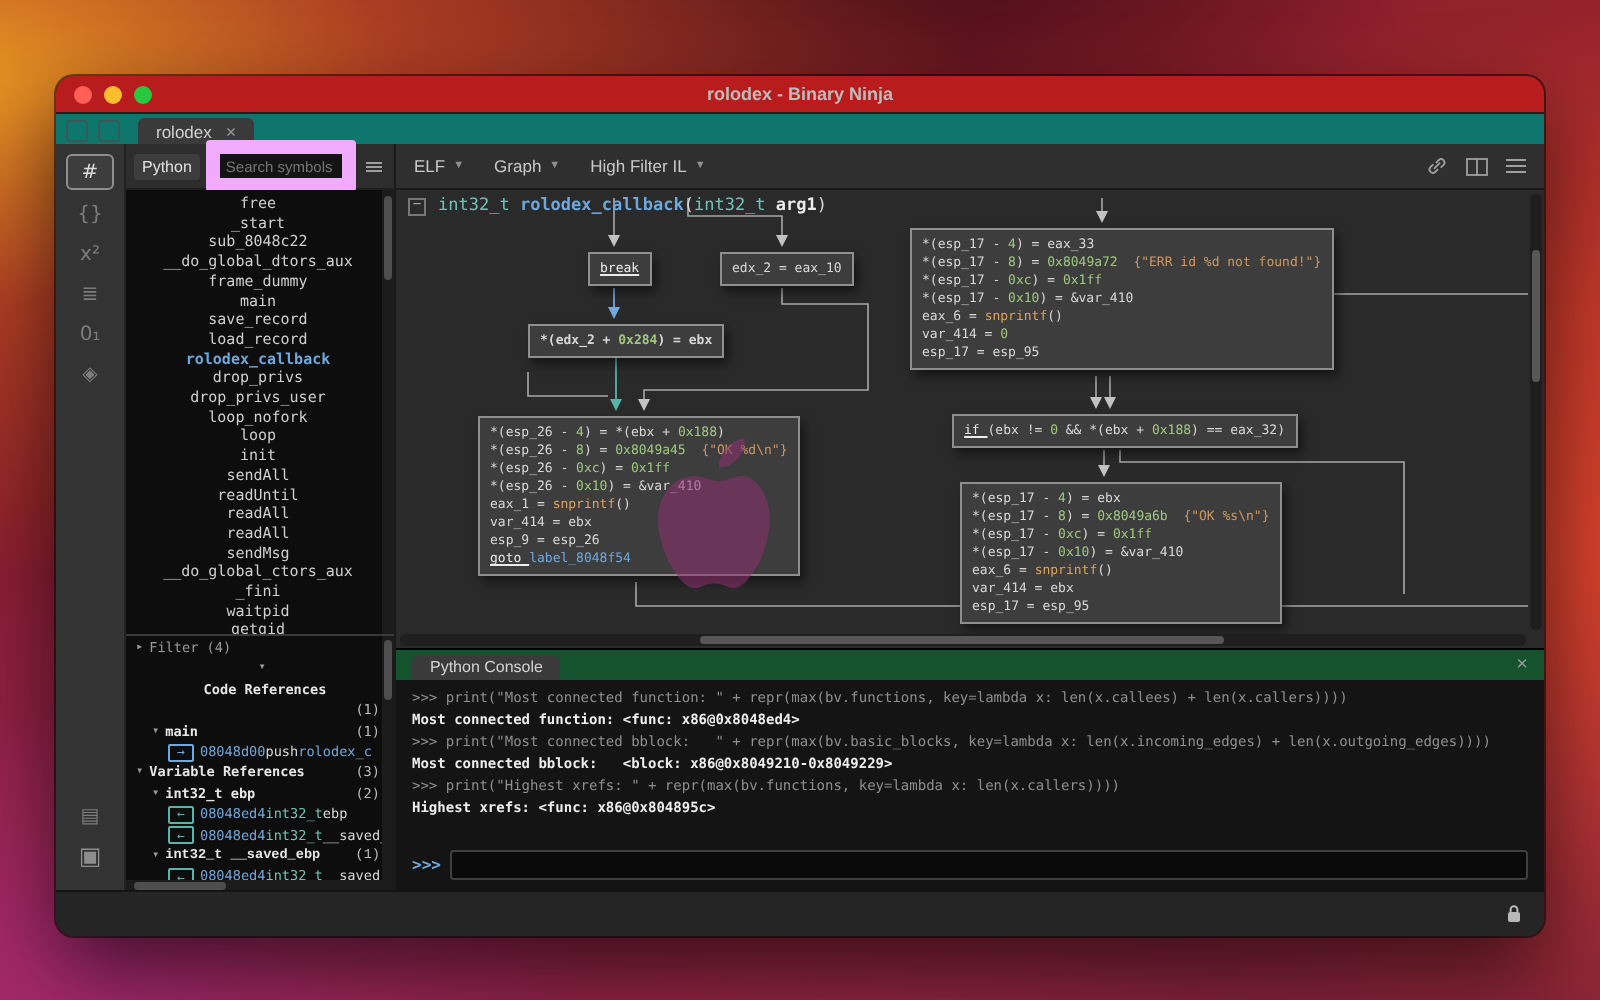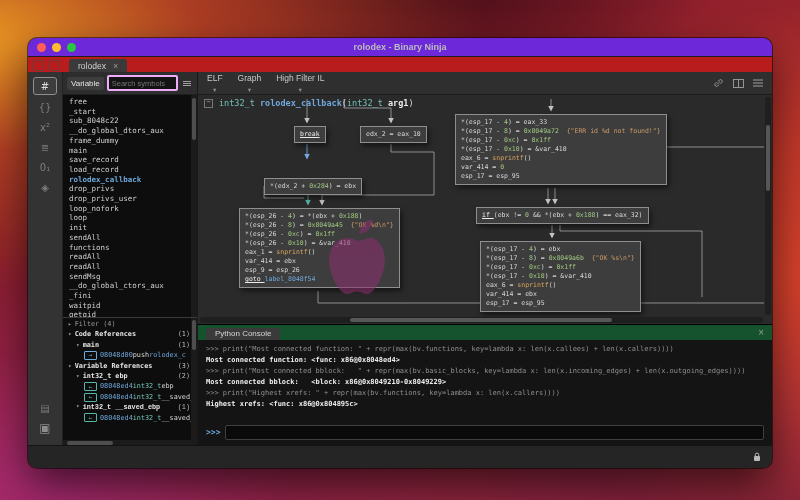--- a/index.html
+++ b/index.html
@@ -6,65 +6,65 @@
   .desktop{position:absolute;inset:0;
     background:
       radial-gradient(120% 90% at -5% 8%, rgba(245,166,35,.95) 0%, rgba(216,92,34,.55) 25%, rgba(120,20,40,0) 55%),
       radial-gradient(60% 50% at 55% -10%, rgba(40,8,16,.85) 0%, rgba(40,8,16,0) 60%),
       radial-gradient(80% 70% at 6% 97%, rgba(168,42,118,.95) 0%, rgba(140,30,90,.5) 38%, rgba(0,0,0,0) 68%),
       radial-gradient(70% 90% at 103% 55%, rgba(226,70,40,.9) 0%, rgba(150,30,40,0) 60%),
       linear-gradient(155deg,#6d1420 0%,#8e1f2c 35%,#a72c2c 60%,#8e2440 85%,#7c1f3a 100%);}
   .window{position:absolute;left:28px;top:38px;width:744px;height:430px;background:#2b2b2b;border-radius:9px;
     box-shadow:0 18px 42px rgba(0,0,0,.6),0 0 0 1px rgba(0,0,0,.5);overflow:hidden;}
   
-  .titlebar{height:18px;background:#6d28d9;border-bottom:1px solid #1e1e1e;display:flex;align-items:center;position:relative;}
+  .titlebar{height:18px;background:#b91c1c;border-bottom:1px solid #1e1e1e;display:flex;align-items:center;position:relative;}
   .lights{display:flex;gap:6px;padding-left:9px;}
   .light{width:9px;height:9px;border-radius:50%;}
   .title{position:absolute;left:0;right:0;text-align:center;font-size:9px;font-weight:bold;color:#bdbdbd;}
   
-  .tabbar{height:16px;background:#b91c1c;border-bottom:1px solid #181818;display:flex;align-items:center;}
+  .tabbar{height:16px;background:#0f766e;border-bottom:1px solid #181818;display:flex;align-items:center;}
   .navbtn{width:9px;height:9px;border:1px solid #4c4c4c;border-radius:2px;margin-left:5px;opacity:.7;}
   .tab{height:14px;margin-left:9px;background:#3a3a3a;border-radius:3px 3px 0 0;display:flex;align-items:center;gap:7px;padding:0 9px;font-size:8.5px;color:#d2d2d2;margin-top:2px;}
   .tabclose{color:#9a9a9a;font-size:9px;line-height:8px;}
   
   .content{position:absolute;top:34px;bottom:22px;left:0;right:0;display:flex;}
   .iconstrip{width:34px;background:#333333;border-right:1px solid #222;display:flex;flex-direction:column;align-items:center;padding:5px 0 6px;}
   .strip-icon{width:22px;height:16px;display:flex;align-items:center;justify-content:center;color:#7d7d7d;font-size:10px;margin-bottom:4px;font-family:"DejaVu Sans",sans-serif;}
   .strip-icon.active{border:1px solid #8f8f8f;border-radius:3px;color:#dcdcdc;background:#3d3d3d;}
   .strip-icon.big{font-size:12px;color:#8d8d8d;}
   .strip-spacer{flex:1;}
   
   .leftpanel{width:134px;display:flex;flex-direction:column;background:#2d2d2d;border-right:1px solid #191919;min-width:0;}
   .panelheader{height:22px;display:flex;align-items:center;gap:3px;padding:0 4px;border-bottom:1px solid #1f1f1f;}
   .symbols-label{font-size:8px;color:#e2e2e2;background:#3d3d3d;padding:2px 4px;border-radius:2px;white-space:nowrap;}
-  .search-input{flex:1;min-width:20px;background:#141414;border:2px solid #f0abfc;border-radius:2px;color:#bbb;font-size:7.5px;height:12px;padding:0 3px;outline:none;}
+  .search-input{flex:1;min-width:20px;background:#141414;border:7px solid #f0abfc;border-radius:2px;color:#bbb;font-size:7.5px;height:12px;padding:0 3px;outline:none;}
   .header-menu{color:#9f9f9f;display:flex;flex-direction:column;gap:1px;padding:0 2px;}
   .header-menu i{display:block;width:8px;height:1px;background:#9f9f9f;}
   .symbollist{flex:1;background:#0d0d0d;position:relative;overflow:hidden;padding:2px 8px 0 6px;font-family:"DejaVu Sans Mono",monospace;font-size:7.5px;line-height:9.7px;color:#cfcfcf;}
-  .sym-row{white-space:nowrap;cursor:default;}
+  .sym-row{white-space:nowrap;cursor:default;text-align:center;}
   .sym-row.sel{color:#6fa8dc;font-weight:bold;}
   .vtrack{position:absolute;right:0;top:0;bottom:0;width:6px;background:#1b1b1b;}
   .vthumb{position:absolute;right:1px;width:4px;border-radius:2px;background:#4e4e4e;}
   
   .xrefs{height:128px;display:flex;flex-direction:column;background:#0d0d0d;border-top:1px solid #3a3a3a;}
   .xrefs-header{height:15px;background:#2f2f2f;display:flex;align-items:center;justify-content:space-between;padding:0 5px;font-size:8px;font-weight:bold;color:#dadada;flex:none;}
   .xrefs-body{flex:1;font-family:"DejaVu Sans Mono",monospace;font-size:6.8px;line-height:10.4px;color:#d0d0d0;padding:1px 0 0 3px;overflow:hidden;position:relative;}
   .xr-row{display:flex;align-items:center;white-space:nowrap;}
   .xr-row .count{margin-left:auto;padding-right:7px;color:#bcbcbc;}
   .xr-arrow{color:#9a9a9a;font-size:6px;margin-right:3px;}
   .xr-group{font-weight:bold;color:#e6e6e6;}
   .xr-filter{color:#9a9a9a;}
   .refbox{display:inline-flex;width:11px;height:7px;border:1px solid currentColor;border-radius:1px;align-items:center;justify-content:center;font-size:6.5px;line-height:6px;margin-right:3px;flex:none;}
   .ref-code{color:#6fa8dc;} .ref-var{color:#58b3a8;}
   .xr-htrack{height:6px;background:#1b1b1b;flex:none;position:relative;}
   .xr-hthumb{position:absolute;left:4px;top:1px;width:46px;height:4px;border-radius:2px;background:#4e4e4e;}
   
   .mainarea{flex:1;display:flex;flex-direction:column;min-width:0;}
   .toolbar{height:22px;background:#2f2f2f;border-bottom:1px solid #1b1b1b;display:flex;align-items:center;padding:0 9px;gap:15px;font-size:8.5px;color:#c9c9c9;flex:none;}
-  .menu-item{display:flex;gap:4px;align-items:center;cursor:default;flex-direction:column;}
+  .menu-item{display:flex;gap:4px;align-items:center;cursor:default;}
   .caret{font-size:5.5px;color:#8f8f8f;}
   .toolbar-right{margin-left:auto;display:flex;gap:9px;align-items:center;}
   
   .graph{flex:1;position:relative;background:#2a2a2a;overflow:hidden;}
   .edges{position:absolute;inset:0;}
   .fn-signature{position:absolute;left:6px;top:3px;font-family:"DejaVu Sans Mono",monospace;font-size:8.5px;display:flex;align-items:center;white-space:pre;}
   .collapse-box{width:7px;height:7px;border:1px solid #777;color:#aaa;font-size:7px;line-height:5px;text-align:center;margin-right:6px;flex:none;}
   .gblock{position:absolute;background:#3d3d3d;border:1px solid #8f8f8f;box-shadow:2px 3px 5px rgba(0,0,0,.5);padding:3px 5px;font-family:"DejaVu Sans Mono",monospace;font-size:6.5px;line-height:9px;white-space:pre;}
   .tk-p{color:#d8d8d8;} .tk-n{color:#a0c882;} .tk-s{color:#cc9966;} .tk-c{color:#dba45f;}
   .tk-l{color:#6fa8dc;} .tk-k{color:#ececec;text-decoration:underline;} .tk-t{color:#72c2b6;} .tk-f{color:#6fa8dc;font-weight:bold;} .tk-b{color:#ececec;font-weight:bold;}
@@ -122,21 +122,21 @@
           <div class="strip-icon">≣</div>
           <div class="strip-icon">0₁</div>
           <div class="strip-icon">◈</div>
           <div class="strip-spacer"></div>
           <div class="strip-icon">▤</div>
           <div class="strip-icon big">▣</div>
         </div>
 
       <div class="leftpanel">
         <div class="panelheader">
-          <span class="symbols-label">Variable</span>
+          <span class="symbols-label">Python</span>
           <input class="search-input" placeholder="Search symbols" style="">
           <span class="header-menu">
               <i></i>
               <i></i>
               <i></i>
             </span>
         </div>
         <div class="symbollist" id="symbollist">
           <div class="vtrack">
               <span class="vthumb" style="top:3px;height:42px;"></span>
@@ -149,39 +149,39 @@
             <div class="sym-row">main</div>
             <div class="sym-row">save_record</div>
             <div class="sym-row">load_record</div>
             <div class="sym-row sel">rolodex_callback</div>
             <div class="sym-row">drop_privs</div>
             <div class="sym-row">drop_privs_user</div>
             <div class="sym-row">loop_nofork</div>
             <div class="sym-row">loop</div>
             <div class="sym-row">init</div>
             <div class="sym-row">sendAll</div>
-            <div class="sym-row">functions</div>
+            <div class="sym-row">readUntil</div>
             <div class="sym-row">readAll</div>
             <div class="sym-row">readAll</div>
             <div class="sym-row">sendMsg</div>
             <div class="sym-row">__do_global_ctors_aux</div>
             <div class="sym-row">_fini</div>
             <div class="sym-row">waitpid</div>
             <div class="sym-row">getgid</div>
           </div>
         <div class="xrefs">
           <div class="xrefs-body" id="xrefsbody">
             <div class="vtrack">
                 <span class="vthumb" style="top:2px;height:30px;"></span>
               </div>
           <div class="xr-row xr-filter" style="padding-left: 2px;">
                 <span class="xr-arrow">▸</span>
                 <span>Filter (4)</span>
               </div>
-              <div class="xr-row" style="padding-left: 2px;">
+              <div class="xr-row" style="padding-left: 2px; flex-direction: column;">
                 <span class="xr-arrow">▾</span>
                 <span class="xr-group">Code References</span>
                 <span class="count">(1)</span>
               </div>
               <div class="xr-row" style="padding-left: 10px;">
                 <span class="xr-arrow">▾</span>
                 <span class="xr-group">main</span>
                 <span class="count">(1)</span>
               </div>
               <div class="xr-row" style="padding-left: 18px;">
@@ -289,21 +289,21 @@
             <path d="M110 84 V109" fill="none" stroke="#58b3a8" stroke-width=".9" marker-end="url(#ma-t)"></path>
           </svg>
 
           <div class="fn-signature">
             <span class="collapse-box">−</span><span id="signature"><span class="tk-t">int32_t </span><span class="tk-f">rolodex_callback</span><span class="tk-p">(</span><span class="tk-t">int32_t</span><span class="tk-b"> arg1</span><span class="tk-p">)</span></span>
           </div>
 
           <div id="blocks">
               <div class="gblock" style="left: 96px; top: 31px;"><div><span class="tk-k">break</span></div></div>
               <div class="gblock" style="left: 162px; top: 31px;"><div><span class="tk-p">edx_2 = eax_10</span></div></div>
-              <div class="gblock" style="left: 66px; top: 83px;"><div><span class="tk-p">*(edx_2 + </span><span class="tk-n">0x284</span><span class="tk-p">) = ebx</span></div></div>
+              <div class="gblock" style="left: 66px; top: 67px; font-weight: bold;"><div><span class="tk-p">*(edx_2 + </span><span class="tk-n">0x284</span><span class="tk-p">) = ebx</span></div></div>
               <div class="gblock" style="left: 41px; top: 113px;"><div><span class="tk-p">*(esp_26 - </span><span class="tk-n">4</span><span class="tk-p">) = *(ebx + </span><span class="tk-n">0x188</span><span class="tk-p">)</span></div><div><span class="tk-p">*(esp_26 - </span><span class="tk-n">8</span><span class="tk-p">) = </span><span class="tk-n">0x8049a45</span><span class="tk-p">  </span><span class="tk-s">{"OK %d\n"}</span></div><div><span class="tk-p">*(esp_26 - </span><span class="tk-n">0xc</span><span class="tk-p">) = </span><span class="tk-n">0x1ff</span></div><div><span class="tk-p">*(esp_26 - </span><span class="tk-n">0x10</span><span class="tk-p">) = &amp;var_410</span></div><div><span class="tk-p">eax_1 = </span><span class="tk-c">snprintf</span><span class="tk-p">()</span></div><div><span class="tk-p">var_414 = ebx</span></div><div><span class="tk-p">esp_9 = esp_26</span></div><div><span class="tk-k">goto </span><span class="tk-l">label_8048f54</span></div></div>
               <div class="gblock" style="left: 257px; top: 19px;"><div><span class="tk-p">*(esp_17 - </span><span class="tk-n">4</span><span class="tk-p">) = eax_33</span></div><div><span class="tk-p">*(esp_17 - </span><span class="tk-n">8</span><span class="tk-p">) = </span><span class="tk-n">0x8049a72</span><span class="tk-p">  </span><span class="tk-s">{"ERR id %d not found!"}</span></div><div><span class="tk-p">*(esp_17 - </span><span class="tk-n">0xc</span><span class="tk-p">) = </span><span class="tk-n">0x1ff</span></div><div><span class="tk-p">*(esp_17 - </span><span class="tk-n">0x10</span><span class="tk-p">) = &amp;var_410</span></div><div><span class="tk-p">eax_6 = </span><span class="tk-c">snprintf</span><span class="tk-p">()</span></div><div><span class="tk-p">var_414 = </span><span class="tk-n">0</span></div><div><span class="tk-p">esp_17 = esp_95</span></div></div>
               <div class="gblock" style="left: 278px; top: 112px;"><div><span class="tk-k">if </span><span class="tk-p">(ebx != </span><span class="tk-n">0</span><span class="tk-p"> &amp;&amp; *(ebx + </span><span class="tk-n">0x188</span><span class="tk-p">) == eax_32)</span></div></div>
               <div class="gblock" style="left: 282px; top: 146px;"><div><span class="tk-p">*(esp_17 - </span><span class="tk-n">4</span><span class="tk-p">) = ebx</span></div><div><span class="tk-p">*(esp_17 - </span><span class="tk-n">8</span><span class="tk-p">) = </span><span class="tk-n">0x8049a6b</span><span class="tk-p">  </span><span class="tk-s">{"OK %s\n"}</span></div><div><span class="tk-p">*(esp_17 - </span><span class="tk-n">0xc</span><span class="tk-p">) = </span><span class="tk-n">0x1ff</span></div><div><span class="tk-p">*(esp_17 - </span><span class="tk-n">0x10</span><span class="tk-p">) = &amp;var_410</span></div><div><span class="tk-p">eax_6 = </span><span class="tk-c">snprintf</span><span class="tk-p">()</span></div><div><span class="tk-p">var_414 = ebx</span></div><div><span class="tk-p">esp_17 = esp_95</span></div></div>
             </div>
 
           <div class="watermark">
             <svg width="88" height="86" viewBox="0 0 100 100" style="opacity:.55">
               <path fill="#8e2f6f" d="M63.3 26.7c-6.6 0-9.4 3.1-14 3.1-4.7 0-8.3-3.1-14-3.1C24.6 26.7 14 35.6 14 52.5 14 69.4 26.4 92 35.3 92c4.3 0 5.4-2.7 11.3-2.7 5.9 0 7.2 2.7 11.3 2.7 8.9 0 21.1-22.6 21.1-39.5 0-16.9-10.2-25.8-15.7-25.8z"></path>
               <path fill="#8e2f6f" d="M49.5 22c3.9-.3 8.6-2.7 11.3-5.9 2.4-2.9 4.2-7 3.5-11.1-3.7.3-8.2 2.6-10.9 5.7-2.5 2.8-4.4 7-3.9 11.3z"></path>

